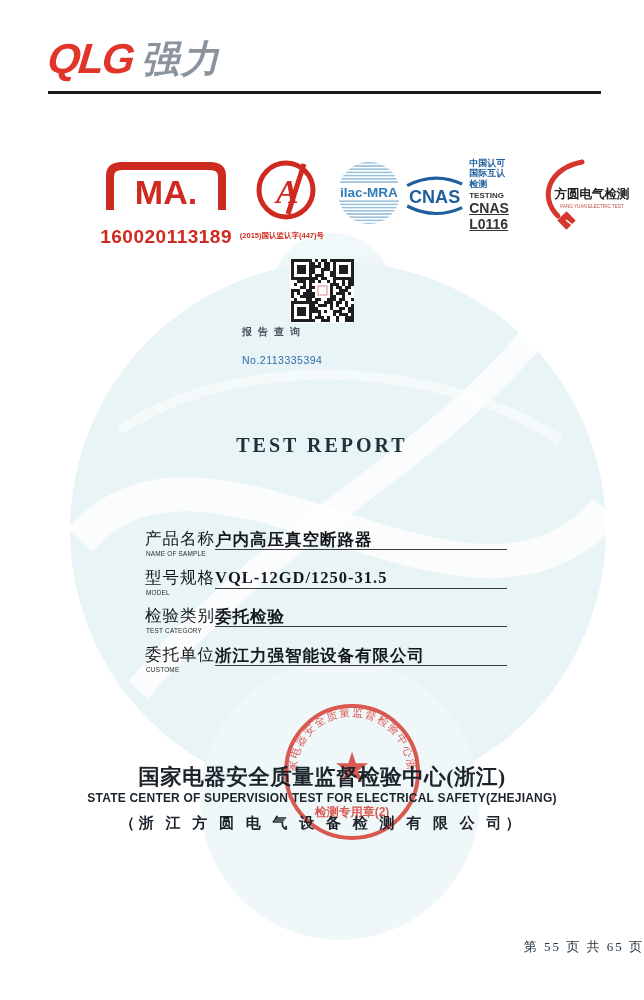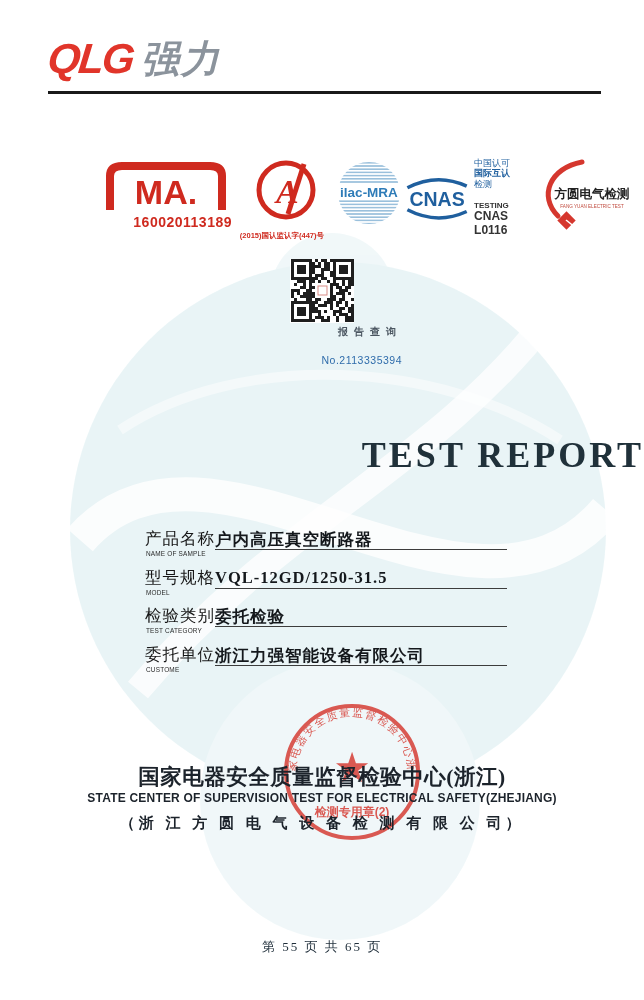--- a/index.html
+++ b/index.html
@@ -22,48 +22,48 @@
   
   .watermark{position:absolute; left:0; top:0; width:644px; height:1000px; pointer-events:none;}
   
   .certs{position:absolute; left:90px; top:158px; width:540px; height:92px; display:flex; align-items:flex-start;}
   .cert{display:flex; flex-direction:column; align-items:flex-end;}
   .cert-cma{width:142px;}
   .cert-cal{width:92px;}
   .cert-ilac{width:80px;}
   .cert-cnas{width:130px;}
   .cert-fy{width:96px;}
-  .cma-num{font-family:"Liberation Sans", sans-serif; font-weight:700; font-size:14px; color:#cf2a1f; margin-top:0; letter-spacing:0.5px;}
+  .cma-num{font-family:"Liberation Sans", sans-serif; font-weight:700; font-size:19px; color:#cf2a1f; margin-top:12px; letter-spacing:0.5px;}
   .cal-num{font-family:"Liberation Sans", sans-serif; font-weight:700; font-size:7.5px; color:#cf2a1f; margin-top:9px; white-space:nowrap;}
   
-  .qr-block{position:absolute; left:0; right:0; top:259px; margin:auto; width:160px; text-align:right;}
+  .qr-block{position:absolute; left:0; right:0; top:259px; margin:auto; width:160px; text-align:left;}
   .qr-box{position:relative; width:64px; height:64px; margin:0 auto; background:#fff;}
   .qr-caption{margin-top:2px; font-family:"Liberation Sans", sans-serif; font-size:10px; font-weight:700; letter-spacing:6px; color:#4a5560;}
   .qr-number{font-family:"Liberation Sans", sans-serif; font-size:10.5px; color:#2f6cab; margin-top:15px; letter-spacing:0.5px;}
   
   .title-zh{position:absolute; left:0; right:0; top:366px; text-align:center;
     font-size:50px; font-weight:700; letter-spacing:26px; text-indent:26px; color:#20313a;}
-  .title-en{position:absolute; left:0; right:0; top:434px; text-align:right;
-    font-size:36px; font-weight:700; letter-spacing:3px; color:#20313a;}
+  .title-en{position:absolute; left:0; right:0; top:434px; text-align:center;
+    font-size:20px; font-weight:700; letter-spacing:3px; color:#20313a;}
   
   .fields{position:absolute; left:145px; top:528px; width:362px;}
   .field-row{position:relative; height:38.5px;}
   .f-label{position:absolute; left:0; top:0; font-size:16.5px; color:#161616; letter-spacing:1px; white-space:nowrap;}
   .f-en{position:absolute; left:1px; top:22px; font-family:"Liberation Sans", sans-serif; font-size:7px; letter-spacing:0.2px; color:#2a2a2a; transform:scaleX(0.92); transform-origin:left;}
   .f-line{position:absolute; left:70px; right:0; top:21px; border-bottom:1.4px solid #3c3c3c;}
   .f-value{position:absolute; left:70px; right:0; top:1px; text-align:left; font-size:16.5px; font-weight:700; color:#14181c; letter-spacing:1px; white-space:nowrap;}
   
   .inst{position:absolute; left:0; right:0; top:762px; text-align:center;}
   .inst-zh{font-size:21.5px; font-weight:700; letter-spacing:0.5px; color:#1c232b;}
   .inst-en{font-family:Liberation Sans, sans-serif; font-size:12px; font-weight:700; letter-spacing:0.2px; color:#1c232b;}
   .inst-sub{margin-top:9px; font-size:15px; font-weight:700; letter-spacing:4px; color:#1c232b;}
   
   .seal{position:absolute; left:280px; top:698px; width:144px; height:148px; opacity:0.82; pointer-events:none;}
   
-  .footer{position:absolute; left:0; right:0; top:938px; text-align:center;
+  .footer{position:absolute; left:0; right:0; top:938px; text-align:right;
     font-size:13px; color:#1f2e3a; letter-spacing:2px;}
   svg text{user-select:none;}
 </style>
 </head>
 <body>
 
 <div class="page">
 
   <svg class="watermark" viewBox="0 0 644 1000" xmlns="http://www.w3.org/2000/svg">
     <g opacity="0.30">
@@ -114,25 +114,25 @@
       </svg>
     </div>
 
     <div class="cert cert-cnas" style="flex-direction:row; align-items:center; gap:4px;">
       <svg width="78" height="52" viewBox="0 0 78 52">
         <path d="M4,14 Q39,-4 74,12" stroke="#1f5f9e" stroke-width="4" fill="none"></path>
         <path d="M4,40 Q39,58 74,42" stroke="#1f5f9e" stroke-width="4" fill="none"></path>
         <text x="39" y="36" text-anchor="middle" font-family="Liberation Sans, sans-serif" font-weight="bold" font-size="23" fill="#1f5f9e">CNAS</text>
       </svg>
       <div style="text-align:left; font-family:'Liberation Sans', sans-serif; line-height:1.15;">
-        <div style="font-size:9px; font-weight:400; color:#1f5f9e;">中国认可</div>
+        <div style="font-size:9px; font-weight:700; color:#1f5f9e;">中国认可</div>
         <div style="font-size:9px; font-weight:700; color:#1f5f9e;">国际互认</div>
-        <div style="font-size:9px; font-weight:400; color:#1f5f9e;">检测</div>
-        <div style="font-size:8px; font-weight:700; color:#333; margin-top:12px;">TESTING</div>
-        <div style="font-size:12px; font-weight:700; color:#333;">CNAS L0116</div>
+        <div style="font-size:9px; font-weight:700; color:#1f5f9e;">检测</div>
+        <div style="font-size:8px; font-weight:700; color:#333; margin-top:2px;">TESTING</div>
+        <div style="font-size:14px; font-weight:700; color:#333;text-decoration:underline;">CNAS L0116</div>
       </div>
     </div>
 
     <div class="cert cert-fy">
       <svg width="100" height="80" viewBox="0 0 100 80">
         <path d="M52,4 C20,10 8,38 28,58" stroke="#d5372e" stroke-width="5" fill="none" stroke-linecap="round"></path>
         <rect x="30" y="56" width="13" height="13" transform="rotate(45 36.5 62.5)" fill="#d5372e"></rect>
         <path d="M36,62 L46,70" stroke="#ffffff" stroke-width="1.6"></path>
         <text x="62" y="40" text-anchor="middle" font-family="Liberation Sans, sans-serif" font-weight="bold" font-size="12.5" fill="#222222">方圆电气检测</text>
         <text x="62" y="50" text-anchor="middle" font-family="Liberation Sans, sans-serif" font-size="4.6" fill="#c04a3e">FANG YUAN ELECTRIC TEST</text>

